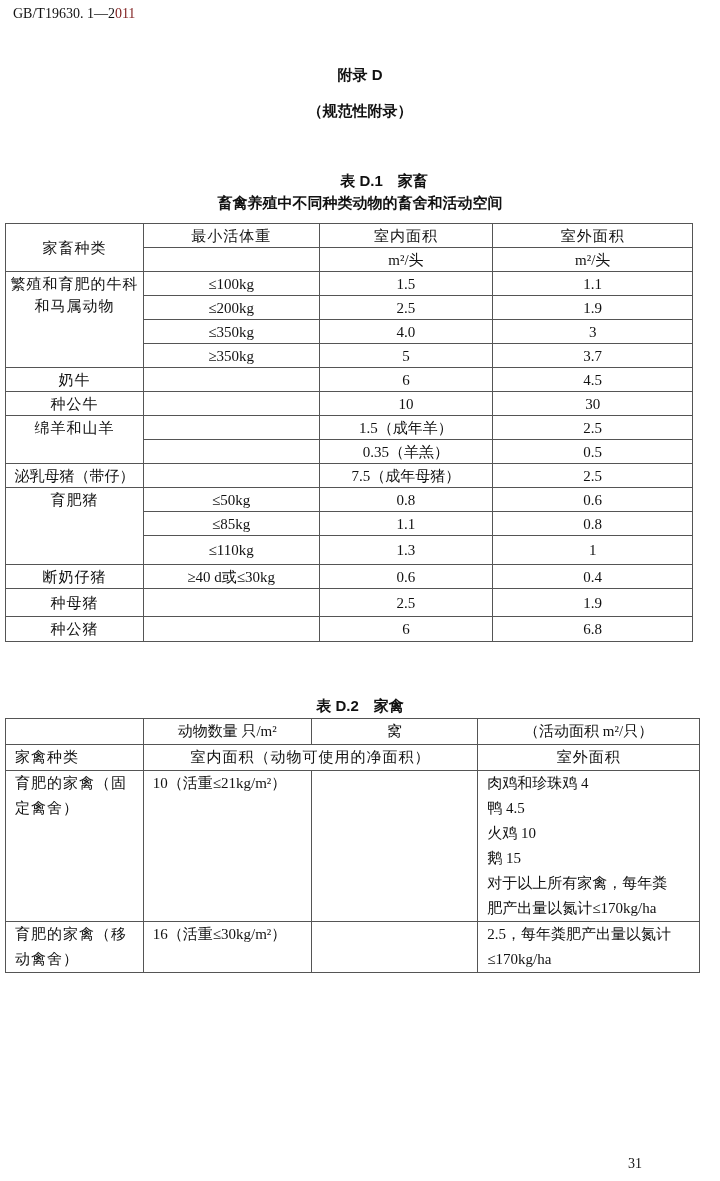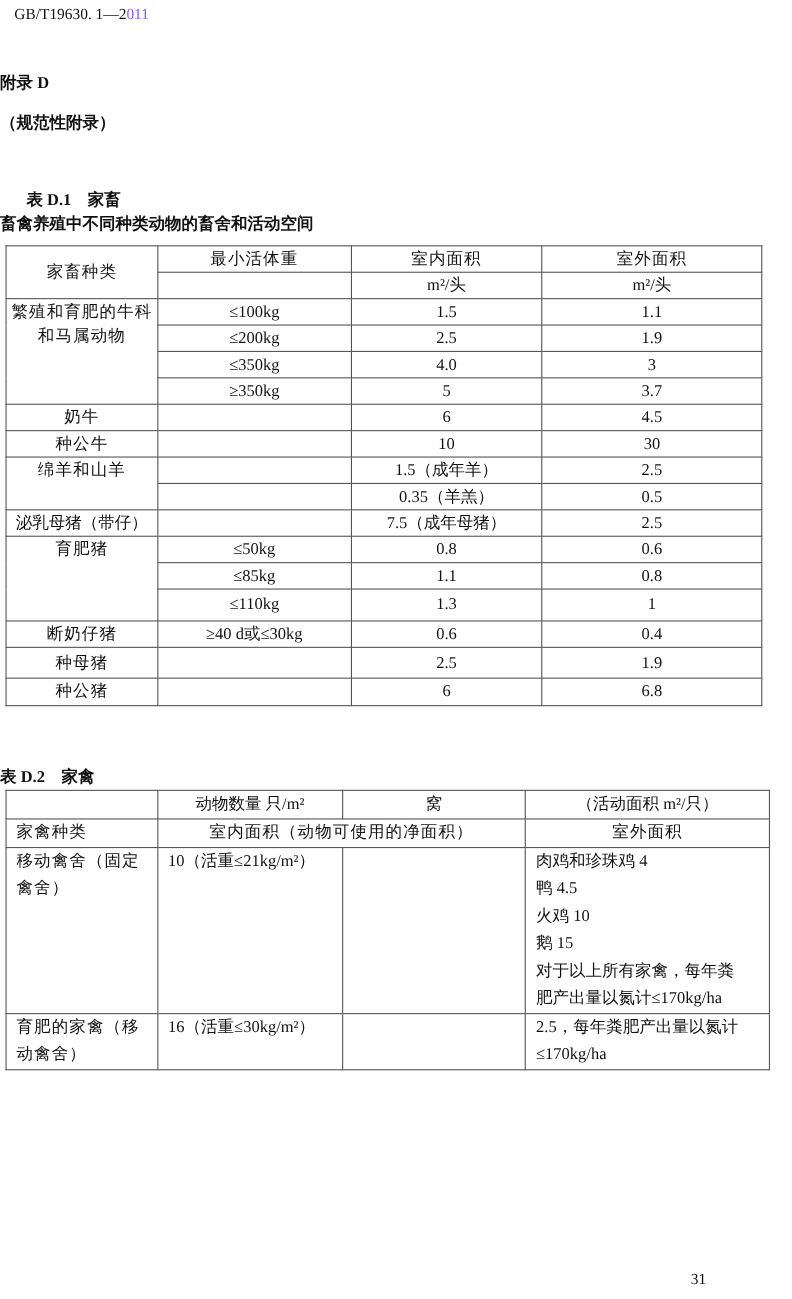--- a/index.html
+++ b/index.html
@@ -1,21 +1,21 @@
 <!DOCTYPE html>
 <html><head>
 <meta charset="utf-8">
 <style>
   html, body { margin: 0; padding: 0; background: #ffffff; }
   body { width: 720px; height: 1181px; position: relative; overflow: hidden;
          font-family: "Liberation Serif", "DejaVu Serif", serif; color: #111; }
   .std-id { position: absolute; left: 13px; top: 6px; font-size: 14px; }
-  .std-id .red { color: #8b5cf6; margin-top: 16px; }
-  .center-title { position: absolute; left: 0; width: 720px; 
-                  font-family: Liberation Serif, serif; font-weight: bold; font-size: 15px; }
+  .std-id .red { color: #7f1d1d; margin-top: 16px; }
+  .center-title { position: absolute; left: 0; width: 720px; text-align: center;
+                  font-family: Liberation Sans, sans-serif; font-weight: bold; font-size: 15px; }
   .t-annex { top: 66px; }
   .t-norm { top: 102px; }
   .t-main { top: 152px; margin-top: 42px; }
   .t-d1 { top: 172px; margin-left: 24px; }
   .t-d2 { top: 697px; }
   table { border-collapse: collapse; position: absolute; font-size: 15px; }
   td { border: 1.5px solid #555; padding: 0; line-height: 22px; }
   #tbl1 { left: 5px; top: 223px; width: 688px; }
   #tbl1 td { text-align: center; height: 23px; }
   #tbl1 td.cat { vertical-align: top; padding-top: 1px; }
@@ -157,21 +157,21 @@
     <td class="c">动物数量 只/m²</td>
     <td class="c">窝</td>
     <td class="c">（活动面积 m²/只）</td>
   </tr>
   <tr>
     <td class="cjk">家禽种类</td>
     <td colspan="2" class="c cjk">室内面积（动物可使用的净面积）</td>
     <td class="c cjk">室外面积</td>
   </tr>
   <tr>
-    <td class="cjk" style="padding-right:6px">移动禽舍（固定禽舍）</td>
+    <td class="cjk" style="padding-right:6px">育肥的家禽（固定禽舍）</td>
     <td>10（活重≤21kg/m²）</td>
     <td></td>
     <td>
       <div>肉鸡和珍珠鸡 4</div>
       <div>鸭 4.5</div>
       <div>火鸡 10</div>
       <div>鹅 15</div>
       <div>对于以上所有家禽，每年粪</div>
       <div>肥产出量以氮计≤170kg/ha</div>
     </td>

